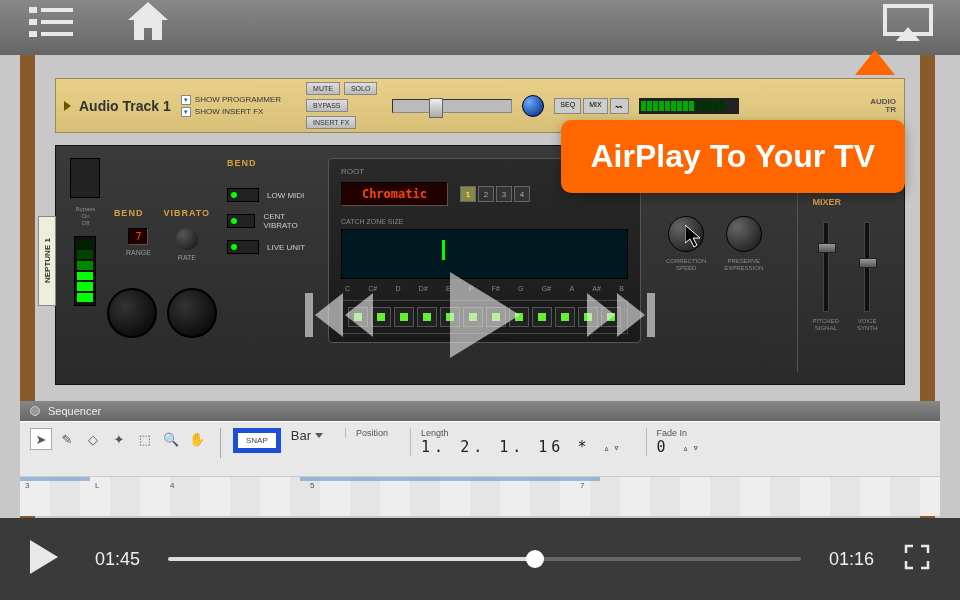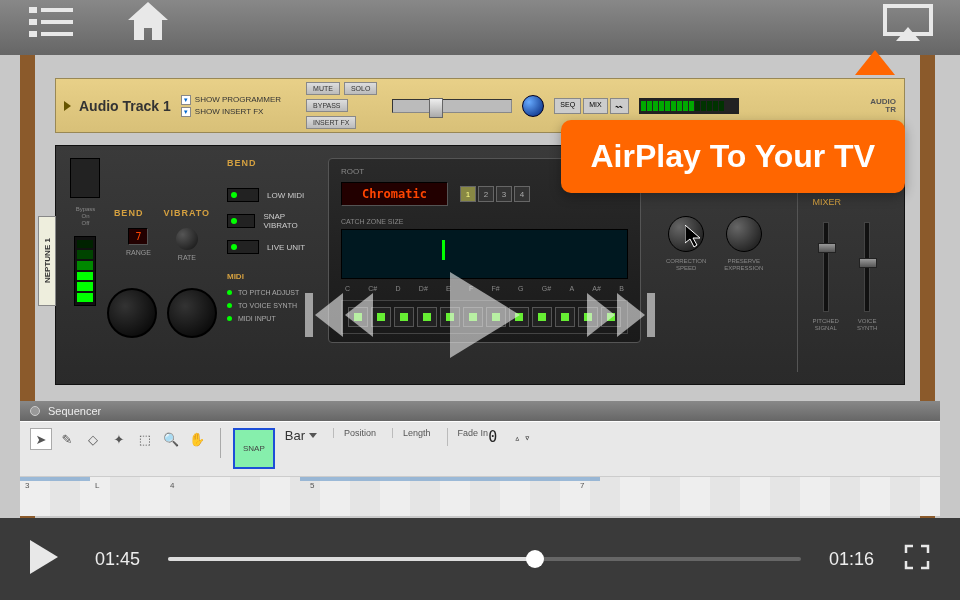--- a/index.html
+++ b/index.html
@@ -109,21 +109,21 @@
 .trans-row { display: flex; align-items: center; gap: 4px; }
 .updown { display: flex; flex-direction: column; gap: 1px; }
 .ud-btn { width: 10px; height: 8px; background: #333; border: 1px solid #666; }
 .corr-knobs { display: flex; gap: 18px; margin-top: 15px; padding-left: 10px; }
 .corr-col { display: flex; flex-direction: column; align-items: center; }
 .big-knob { width: 36px; height: 36px; border-radius: 50%; background: radial-gradient(circle at 30% 30%, #666, #111); border: 1px solid #000; margin-bottom: 6px; }
 .corr-lbl { font-size: 6px; color: #888; text-align: center; line-height: 1.2; }
 
 .neptune .col6 { width: 120px; border-left: 1px solid #555; padding: 10px 10px 0 15px; }
 .shift-row { display: flex; align-items: center; gap: 6px; margin-bottom: 12px; font-size: 8px; color: #ccc; }
-.mixer-lbl { font-size: 9px; color: #d4a040; font-weight: normal; margin-bottom: 15px; }
+.mixer-lbl { font-size: 9px; color: #d4a040; font-weight: bold; margin-bottom: 15px; }
 .faders { display: flex; gap: 18px; }
 .fader-col { display: flex; flex-direction: column; align-items: center; }
 .fader-track { width: 6px; height: 90px; background: #111; border: 1px solid #444; position: relative; margin-bottom: 6px; }
 .fader-cap { position: absolute; left: -6px; width: 18px; height: 10px; background: linear-gradient(#999, #555); border: 1px solid #222; }
 .fader-lbl { font-size: 6px; color: #888; text-align: center; line-height: 1.2; }
 
 
 .cursor-ind { position: absolute; top: 225px; right: 255px; font-size: 18px; color: #000; z-index: 15; pointer-events: none; }
 
 
@@ -135,24 +135,24 @@
 .ctrl-play { cursor: pointer; opacity: 0.7; }
 
 
 .sequencer-hdr { position: absolute; top: 401px; left: 20px; right: 20px; height: 20px; background: linear-gradient(#888, #666); display: flex; align-items: center; padding: 0 10px; color: #eee; font-size: 11px; }
 .seq-circle { width: 10px; height: 10px; border-radius: 50%; border: 1px solid #ccc; background: #999; margin-right: 8px; }
 
 .seq-toolbar { position: absolute; top: 421px; left: 20px; right: 20px; height: 55px; background: #e8e8e8; border-top: 1px solid #fff; display: flex; align-items: flex-start; padding: 6px 10px; gap: 4px; }
 .tool-icon { width: 22px; height: 22px; display: flex; align-items: center; justify-content: center; font-size: 13px; color: #555; cursor: pointer; border: 1px solid transparent; }
 .tool-icon.sel { background: #fff; border: 1px solid #aaa; }
 .seq-divider { width: 1px; height: 30px; background: #aaa; margin: 0 8px; }
-.snap-box { font-size: 8px; background: #86efac; border: 2px solid #1d4ed8; padding: 14px 8px; color: #444; margin-right: 6px; }
+.snap-box { font-size: 8px; background: #ffffff; border: 5px solid #1d4ed8; padding: 3px 8px; color: #444; margin-right: 6px; }
 .bar-sel { font-size: 13px; color: #333; display: flex; align-items: center; gap: 4px; }
 .bar-sel .tri-d { width: 0; height: 0; border-left: 4px solid transparent; border-right: 4px solid transparent; border-top: 5px solid #555; }
-.pos-group { display: flex; margin-left: 12px; border-left: 1px solid #bbb; padding-left: 10px; }
+.pos-group { display: flex; flex-direction: column; margin-left: 18px; border-left: 1px solid #bbb; padding-left: 10px; }
 .pos-lbl { font-size: 9px; color: #555; }
 .pos-val { font-size: 15px; color: #222; letter-spacing: 4px; font-family: monospace; }
 .pos-val .caret { font-size: 10px; vertical-align: middle; }
 
 .seq-tracks { position: absolute; top: 476px; left: 20px; right: 20px; height: 40px; background: #f0f0f0; border-top: 1px solid #ccc; display: flex; }
 .track-left { width: 340px; border-right: 1px solid #bbb; padding: 4px 10px; font-size: 8px; color: #666; display: flex; align-items: center; gap: 10px; }
 .track-right { flex: 1; position: relative; background: repeating-linear-gradient(to right, #eee 0, #eee 30px, #e5e5e5 30px, #e5e5e5 60px); }
 .bl-bar { position: absolute; top: 0; height: 4px; background: rgba(100,150,200,0.6); }
 .ruler-num { position: absolute; top: 4px; font-size: 8px; color: #555; }
 
@@ -298,45 +298,28 @@
           <div class="inp-row">
               <span class="inp-btn">
                 <span class="inp-led"></span>
               </span>
               <span class="inp-lbl">LOW MIDI</span>
             </div>
           <div class="inp-row">
               <span class="inp-btn">
                 <span class="inp-led"></span>
               </span>
-              <span class="inp-lbl">SNAP VIBRATO</span>
+              <span class="inp-lbl">CENT VIBRATO</span>
             </div>
           <div class="inp-row">
               <span class="inp-btn">
                 <span class="inp-led"></span>
               </span>
               <span class="inp-lbl">LIVE UNIT</span>
             </div>
-        </div>
-        <div class="midi-section">
-          <div class="midi-title">MIDI</div>
-          <div class="midi-rows">
-            <div class="midi-row">
-                <span class="midi-led"></span>
-                <span>TO PITCH ADJUST</span>
-              </div>
-            <div class="midi-row">
-                <span class="midi-led"></span>
-                <span>TO VOICE SYNTH</span>
-              </div>
-            <div class="midi-row">
-                <span class="midi-led"></span>
-                <span>MIDI INPUT</span>
-              </div>
-          </div>
         </div>
       </div>
 
       <div class="col4">
         <div class="scale-panel">
           <div class="root-lbl">ROOT</div>
           <div class="scale-row">
             <span class="scale-display">Chromatic</span>
             <div class="num-pads">
               <span class="num-pad active">1</span>
@@ -486,20 +469,21 @@
     <span class="snap-box">SNAP</span>
     <div class="bar-sel">
       <span>Bar</span>
       <span class="tri-d"></span>
     </div>
     <div class="pos-group">
       <span class="pos-lbl">Position</span>
     </div>
     <div class="pos-group">
       <span class="pos-lbl">Length</span>
+      <span class="pos-val"><span>1.  2.  1. 16 *</span> <span class="caret">▵▿</span></span>
     </div>
     <div class="pos-group">
       <span class="pos-lbl">Fade In</span>
       <span class="pos-val"><span>0</span> <span class="caret">▵▿</span></span>
     </div>
   </div>
 
   <div class="seq-tracks">
     <div class="track-right">
       <div class="bl-bar" style="left:0;width:70px"></div>

